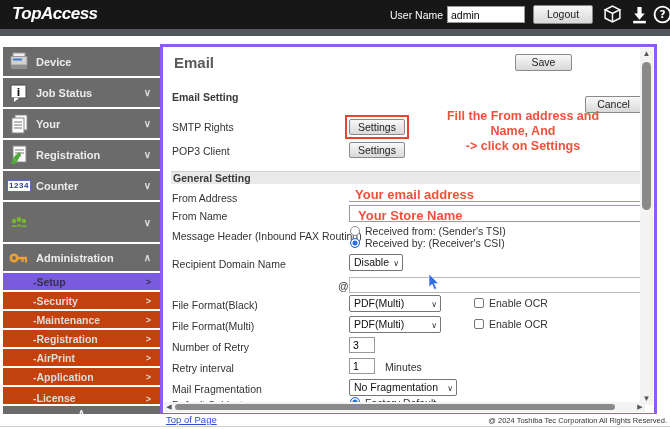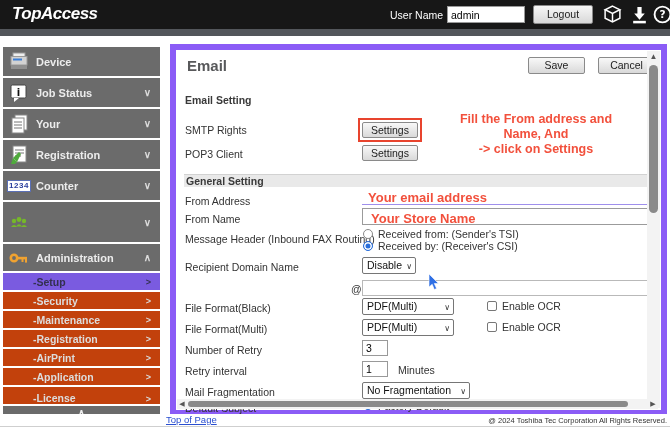--- a/index.html
+++ b/index.html
@@ -21,21 +21,21 @@
   .sb-label { color:#ececec; font-size:11px; font-weight:bold; margin-left:7px; line-height:12px; }
   .sb-chev { position:absolute; right:9px; color:#dcdcdc; font-size:10px; font-weight:bold; }
   .sb-sub { position:absolute; left:3px; width:157px; height:17px; background:#c2410c; display:flex; align-items:center; }
   .sb-sub .sb-label { margin-left:30px; font-size:10.5px; color:#ddd; }
   .sb-sub .sb-chev { font-size:9px; }
   .sb-sub.active { background:#7a5be0; }
   .sb-sub.active .sb-label, .sb-sub.active .sb-chev { color:#33304f; }
   .sb-collapse { position:absolute; left:3px; width:157px; height:15px; background:#6b6b6b; color:#efefef; text-align:center; font-size:10px; font-weight:bold; line-height:14px; }
 
   
-  .content { position:absolute; left:170px; top:44px; width:497px; height:372px; background:#fff; border:6px solid #8b5cf6; }
+  .content { position:absolute; left:160px; top:44px; width:497px; height:372px; background:#fff; border:3px solid #8b5cf6; }
   .page-title { position:absolute; left:11px; top:7px; font-size:15px; font-weight:bold; color:#58595b; }
   .top-btn { position:absolute; top:7px; width:57px; height:17px; background:linear-gradient(#f8f8f8,#d9d9d9); border:1px solid #8a8a8a; border-radius:2px; font-size:10.5px; color:#222; text-align:center; line-height:15px; }
   .sec-label { position:absolute; left:9px; font-size:10.5px; font-weight:bold; color:#3a3a3a; }
   .sec-bar { position:absolute; left:8px; width:470px; height:13px; background:#e9e9e9; border-top:1px solid #d2d2d2; font-size:10.5px; font-weight:bold; color:#3a3a3a; line-height:13px; padding-left:2px; }
   .f-label { position:absolute; left:9px; font-size:10.5px; color:#333; }
   .settings-btn { width:56px; height:16px; background:linear-gradient(#f8f8f8,#d9d9d9); border:1px solid #8a8a8a; border-radius:2px; font-size:10.5px; color:#222; text-align:center; line-height:14px; }
   .red-box { position:absolute; left:182px; top:68px; padding:2px; border:2px solid #e8442e; }
   .annot { position:absolute; left:248px; top:62px; width:224px; text-align:center; color:#f2503c; font-size:12.5px; line-height:15px; font-weight:bold; }
   .annot-val { color:#f2503c; font-weight:bold; }
   .sel { position:absolute; height:17px; background:#fff; border:1px solid #767676; border-radius:2px; font-size:10.5px; color:#111; line-height:15px; padding:0 14px 0 4px; }
@@ -208,21 +208,21 @@
   <div class="sb-sub" style="top:387px;align-items:flex-end;">
     <span class="sb-label">-License</span>
     <span class="sb-chev">&gt;</span>
   </div>
   <div class="sb-collapse" style="top:406px;">∧</div>
 
   <div class="content">
 
     <div class="page-title">Email</div>
     <div class="top-btn" style="left:352px;">Save</div>
-    <div class="top-btn" style="left:422px;">Cancel</div>
+    <div class="top-btn" style="left:422px;margin-top:42px;">Cancel</div>
 
     <div class="sec-label" style="top:44px;">Email Setting</div>
 
     <div class="f-label" style="top:74px;">SMTP Rights</div>
     <div class="red-box">
       <div class="settings-btn" style="position:relative;">Settings</div>
     </div>
 
     <div class="f-label" style="top:98px;">POP3 Client</div>
     <div class="settings-btn" style="position:absolute;left:186px;top:95px;">Settings</div>

